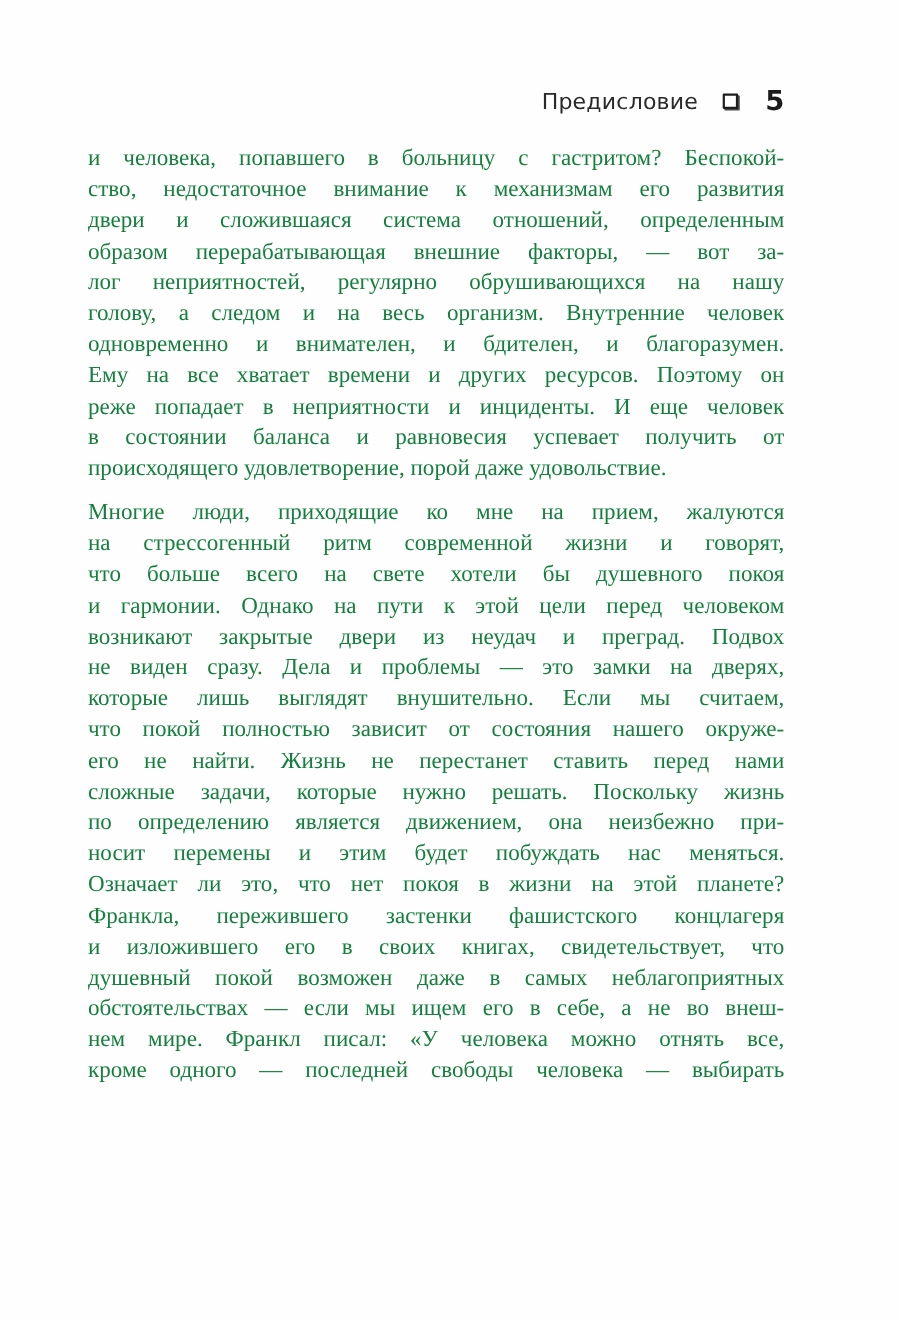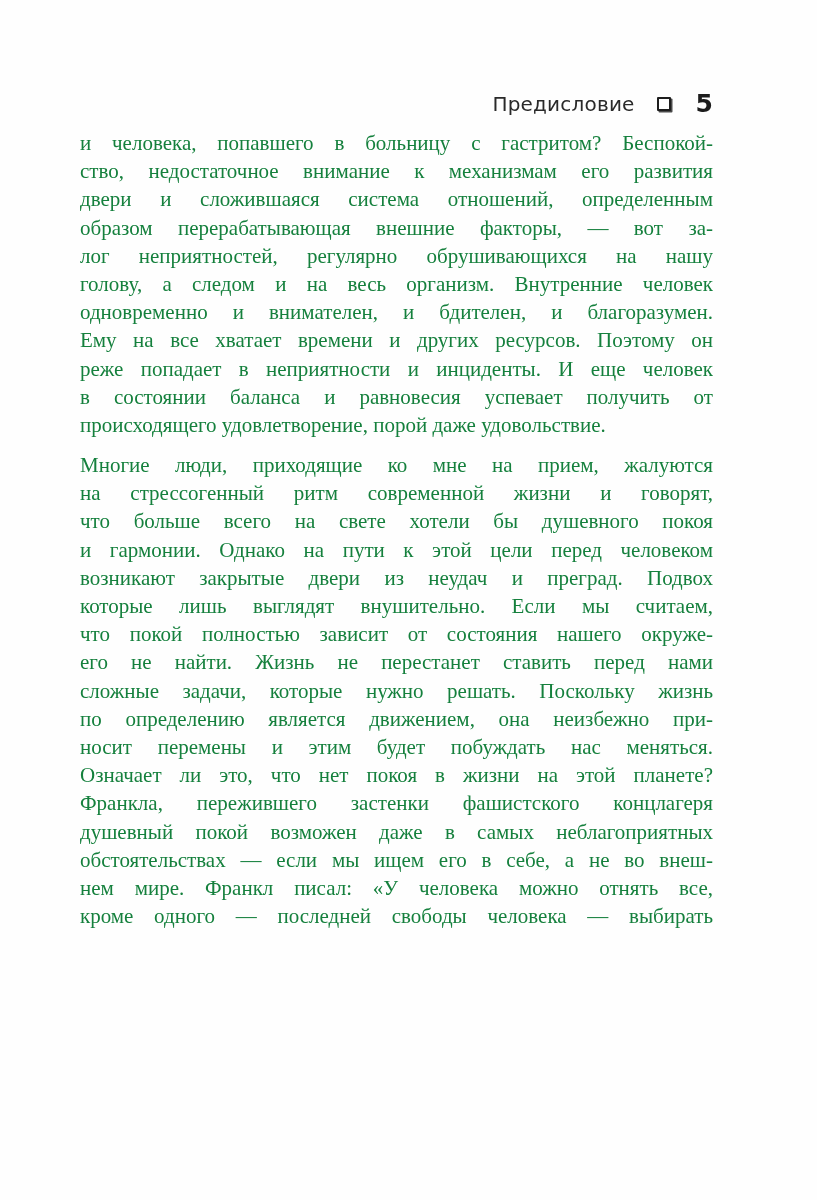--- a/index.html
+++ b/index.html
@@ -18,21 +18,20 @@
   .running-header {
     position: absolute;
     top: 79px;
     left: 80px;
     width: 633px;
     display: flex;
     justify-content: flex-end;
     align-items: center;
     font-family: "DejaVu Sans", sans-serif;
     color: #2a2a2a;
-    margin-top: 12px;
   }
   .chapter-title {
     font-size: 20px;
     letter-spacing: 0.2px;
   }
   .sq-icon {
     width: 14px; height: 14px;
     border: 2.5px solid #1e1e1e;
     border-radius: 1px;
     margin-left: 22px;
@@ -97,28 +96,30 @@
         <div class="line">реже попадает в неприятности и инциденты. И еще человек</div>
         <div class="line">в состоянии баланса и равновесия успевает получить от</div>
         <div class="line last-natural">происходящего удовлетворение, порой даже удовольствие.</div>
       </div>
       <div class="para">
         <div class="line">Многие люди, приходящие ко мне на прием, жалуются</div>
         <div class="line">на стрессогенный ритм современной жизни и говорят,</div>
         <div class="line">что больше всего на свете хотели бы душевного покоя</div>
         <div class="line">и гармонии. Однако на пути к этой цели перед человеком</div>
         <div class="line">возникают закрытые двери из неудач и преград. Подвох</div>
+        <div class="line">не виден сразу. Дела и проблемы — это замки на дверях,</div>
         <div class="line">которые лишь выглядят внушительно. Если мы считаем,</div>
         <div class="line">что покой полностью зависит от состояния нашего окруже-</div>
         <div class="line">его не найти. Жизнь не перестанет ставить перед нами</div>
         <div class="line">сложные задачи, которые нужно решать. Поскольку жизнь</div>
         <div class="line">по определению является движением, она неизбежно при-</div>
         <div class="line">носит перемены и этим будет побуждать нас меняться.</div>
         <div class="line">Означает ли это, что нет покоя в жизни на этой планете?</div>
         <div class="line">Франкла, пережившего застенки фашистского концлагеря</div>
+        <div class="line">и изложившего его в своих книгах, свидетельствует, что</div>
         <div class="line">душевный покой возможен даже в самых неблагоприятных</div>
         <div class="line">обстоятельствах — если мы ищем его в себе, а не во внеш-</div>
         <div class="line">нем мире. Франкл писал: «У человека можно отнять все,</div>
         <div class="line">кроме одного — последней свободы человека — выбирать</div>
       </div>
     </div>
 
 </div>
 
 </body></html>

